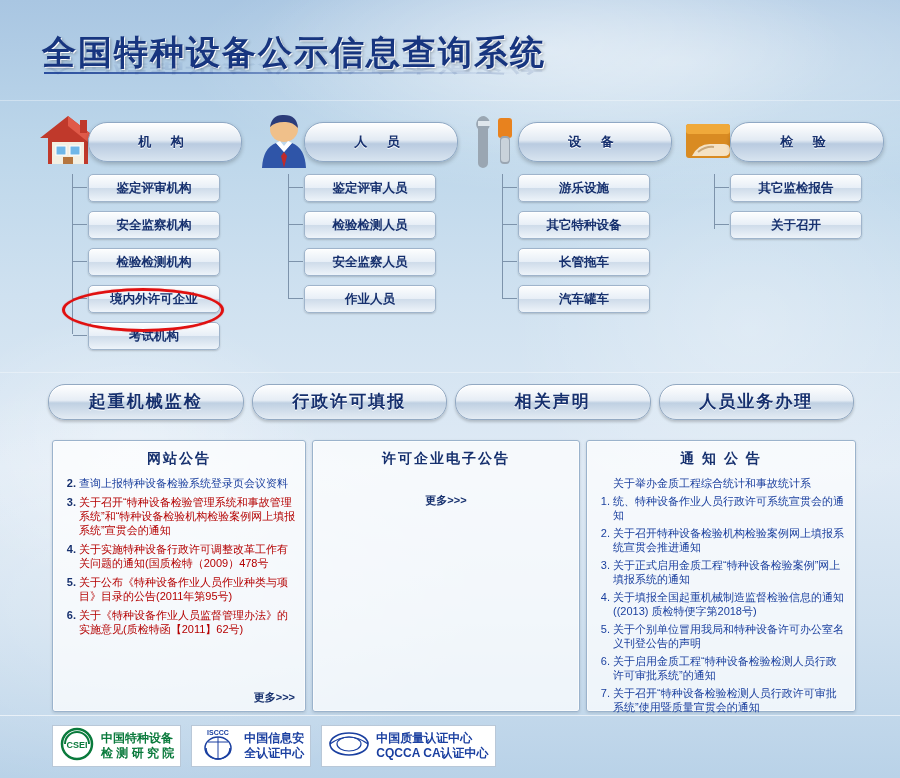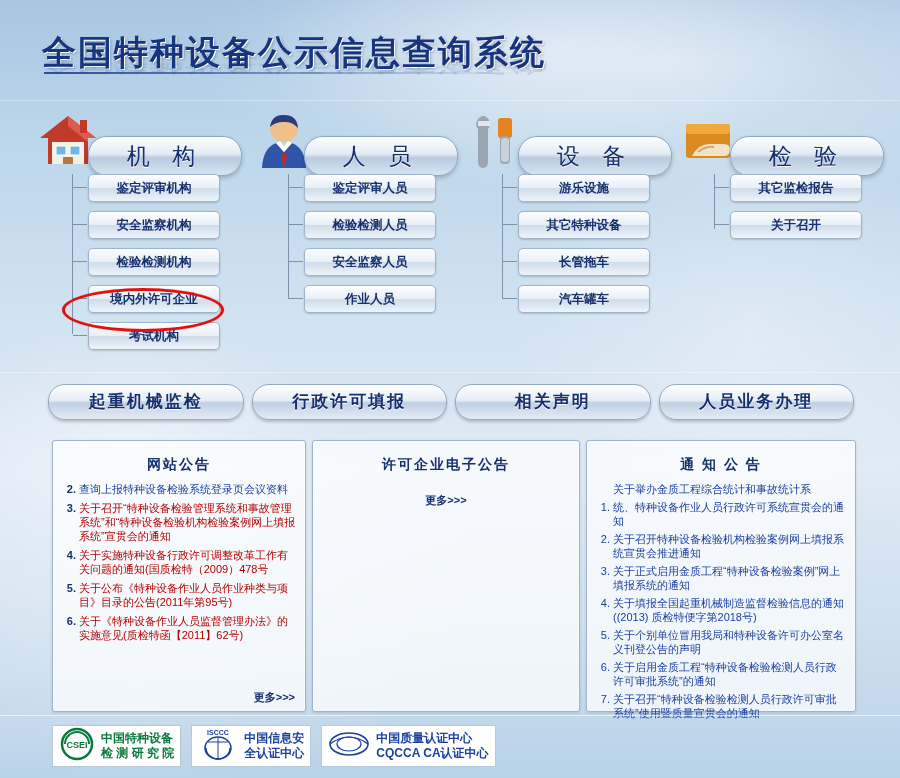--- a/index.html
+++ b/index.html
@@ -42,26 +42,26 @@
     mask-image:linear-gradient(to bottom, rgba(0,0,0,0.55), rgba(0,0,0,0));
     font-family:"DejaVu Sans","Liberation Sans",sans-serif;
     pointer-events:none;
   }
   #title-underline{position:absolute;left:44px;top:72px;width:472px;height:2px;background:linear-gradient(90deg,#2a4e9e,rgba(42,78,158,0));}
 
   
   .cat{position:absolute;top:112px;}
   .cat-head{position:relative;height:56px;}
   .cat-pill{
-    position:absolute;left:52px;top:24px;width:152px;height:38px;
+    position:absolute;left:52px;top:10px;width:152px;height:38px;
     border-radius:19px;
     background:linear-gradient(180deg,#ffffff 0%, #e2eaf3 45%, #b9cbe0 55%, #d8e4f0 100%);
     border:1px solid #8fa8c4;
     box-shadow:0 2px 4px rgba(0,0,0,0.22), inset 0 1px 0 #fff;
-    color:#16306e;font-size:23px;font-weight:normal;letter-spacing:8px;
+    color:#16306e;font-size:13px;font-weight:bold;letter-spacing:8px;
     line-height:38px;text-align:center;
     text-shadow:0 1px 0 #fff;
   }
   .cat-icon{position:absolute;left:0;top:0;width:64px;height:58px;}
 
   .sublist{position:absolute;left:52px;top:62px;}
   .subitem{
     position:relative;width:130px;height:26px;margin-bottom:9px;
     border-radius:5px;
     background:linear-gradient(180deg,#fdfefe 0%, #e8eff7 48%, #cfdcea 52%, #eef4fa 100%);
@@ -99,21 +99,21 @@
     background:rgba(255,255,255,0.72);
     border:1px solid #9bb3cc;
     border-radius:3px;
     box-shadow:0 1px 3px rgba(0,0,0,0.12), inset 0 0 0 1px rgba(255,255,255,0.6);
   }
   #panel-left{left:52px;width:252px;}
   #panel-mid{left:312px;width:266px;}
   #panel-right{left:586px;width:268px;}
   .panel-title{
     text-align:center;color:#16306e;font-size:14px;font-weight:bold;
-    letter-spacing:2px;padding-top:15px;
+    letter-spacing:2px;padding-top:9px;
   }
   .panel-body{padding:8px 8px 0 8px;font-size:11px;line-height:14px;}
   .news-row{display:flex;margin-bottom:5px;color:#b40000;}
   .news-row .num{color:#16306e;width:15px;flex:0 0 15px;text-align:right;padding-right:3px;font-weight:bold;}
   .news-row .txt{flex:1;cursor:pointer;}
   .news-row.blue .txt{color:#1a3f9e;}
   .more{
     position:absolute;bottom:6px;right:10px;color:#16306e;font-size:11px;font-weight:bold;cursor:pointer;
   }
   .more-mid{position:absolute;left:0;top:52px;width:100%;text-align:center;color:#16306e;font-size:11px;font-weight:bold;cursor:pointer;}

